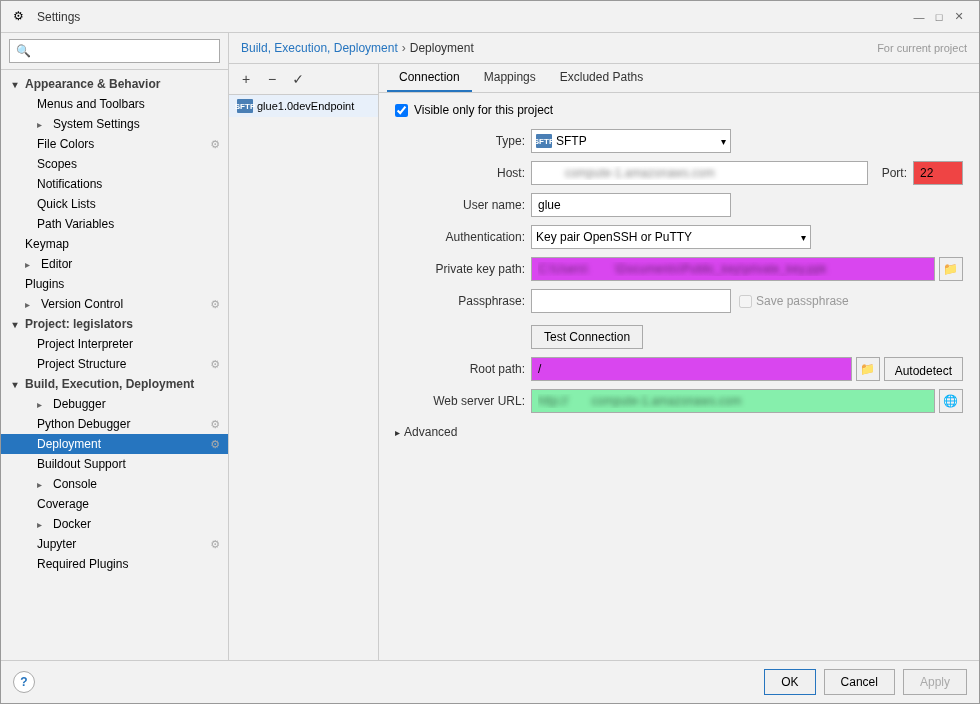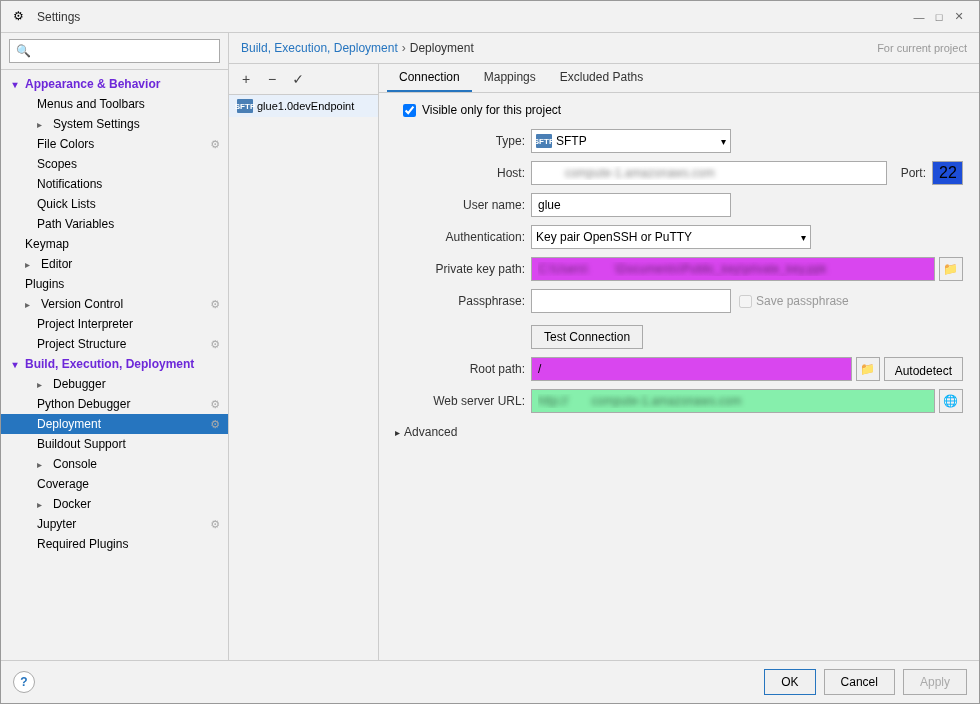--- a/index.html
+++ b/index.html
@@ -18,21 +18,21 @@
     
     
     .sidebar { width: 228px; min-width: 228px; background: #f2f2f2; border-right: 1px solid #ccc; display: flex; flex-direction: column; overflow-y: auto; }
     
     .search-box { padding: 6px 8px; border-bottom: 1px solid #ccc; }
     .search-input { width: 100%; height: 24px; border: 1px solid #aaa; padding: 2px 6px; font-size: 12px; background: #fff; }
     
     .sidebar-content { flex: 1; overflow-y: auto; padding: 4px 0; }
     
     .sidebar-section { }
-    .sidebar-section-header { display: flex; align-items: center; padding: 3px 8px; cursor: pointer; font-weight: bold; font-size: 12px; color: #6d28d9; }
+    .sidebar-section-header { display: flex; align-items: center; padding: 3px 8px; cursor: pointer; font-weight: bold; font-size: 12px; color: #404040; }
     .sidebar-arrow { width: 12px; height: 12px; margin-right: 4px; display: inline-flex; align-items: center; justify-content: center; font-size: 10px; }
     .sidebar-arrow.expanded::before { content: '▾'; }
     
     .sidebar-item { display: flex; align-items: center; padding: 3px 8px 3px 24px; cursor: pointer; font-size: 12px; color: #000; }
     .sidebar-item.active { background: #2675bf; color: #fff; }
     .sidebar-item.sub { padding-left: 36px; }
     .sidebar-item .expand-icon { width: 12px; margin-right: 4px; font-size: 10px; color: #666; }
     
     
     .right-panel { flex: 1; display: flex; flex-direction: column; background: #f2f2f2; overflow: hidden; }
@@ -55,31 +55,31 @@
     
     
     .connection-panel { flex: 1; display: flex; flex-direction: column; padding: 0; overflow-y: auto; }
     
     .tabs { display: flex; border-bottom: 1px solid #ccc; background: #f2f2f2; padding: 0 8px; }
     .tab { padding: 6px 12px; cursor: pointer; font-size: 12px; border-bottom: 2px solid transparent; color: #333; }
     .tab.active { border-bottom: 2px solid #2675bf; color: #000; font-weight: 500; }
     
     .form-area { padding: 10px 16px; flex: 1; }
     
-    .checkbox-row { display: flex; align-items: center; gap: 6px; margin-bottom: 12px; margin-left: 8px; }
+    .checkbox-row { display: flex; align-items: center; gap: 6px; margin-bottom: 12px; }
     .checkbox-row input[type="checkbox"] { width: 13px; height: 13px; }
     
     .form-row { display: flex; align-items: center; margin-bottom: 8px; gap: 6px; }
     .form-label { width: 130px; min-width: 130px; text-align: right; font-size: 12px; color: #333; }
     .form-control { flex: 1; height: 24px; border: 1px solid #aaa; padding: 2px 6px; font-size: 12px; background: #fff; }
     
     .type-select { flex: 1; height: 24px; border: 1px solid #aaa; padding: 2px 4px; font-size: 12px; background: #fff; cursor: pointer; display: flex; align-items: center; justify-content: space-between; }
     
     .port-label { font-size: 12px; color: #333; margin-left: 8px; white-space: nowrap; }
-    .port-input { width: 31px; height: 24px; border: 1px solid #aaa; padding: 2px 6px; font-size: 16px; background: #1d4ed8; }
+    .port-input { width: 50px; height: 24px; border: 1px solid #aaa; padding: 2px 6px; font-size: 12px; background: #ef4444; }
     
     .auth-select { flex: 1; height: 24px; border: 1px solid #aaa; padding: 2px 4px; font-size: 12px; background: #fff; cursor: pointer; display: flex; align-items: center; justify-content: space-between; }
     
     .path-row { display: flex; align-items: center; gap: 4px; }
     .path-input { flex: 1; height: 24px; border: 1px solid #aaa; padding: 2px 6px; font-size: 12px; background: #d946ef; }
     .path-btn { width: 24px; height: 24px; border: 1px solid #aaa; background: #f0f0f0; cursor: pointer; display: flex; align-items: center; justify-content: center; font-size: 12px; }
     
     .passphrase-row { display: flex; align-items: center; gap: 8px; }
     .save-passphrase { display: flex; align-items: center; gap: 4px; font-size: 12px; color: #999; }
     .save-passphrase input { width: 13px; height: 13px; }
@@ -172,20 +172,24 @@
           <span>Plugins</span>
         </div>
 
         <div class="sidebar-item">
           <span class="expand-icon">▸</span>
           <span>Version Control</span>
           <span class="gear-icon">⚙</span>
         </div>
 
         <div class="sidebar-section">
+          <div class="sidebar-section-header">
+            <span class="sidebar-arrow expanded"></span>
+            <span>Project: legislators</span>
+          </div>
           <div class="sidebar-item sub">
             <span>Project Interpreter</span>
           </div>
           <div class="sidebar-item sub">
             <span>Project Structure</span>
             <span class="gear-icon">⚙</span>
           </div>
         </div>
 
         <div class="sidebar-section">

